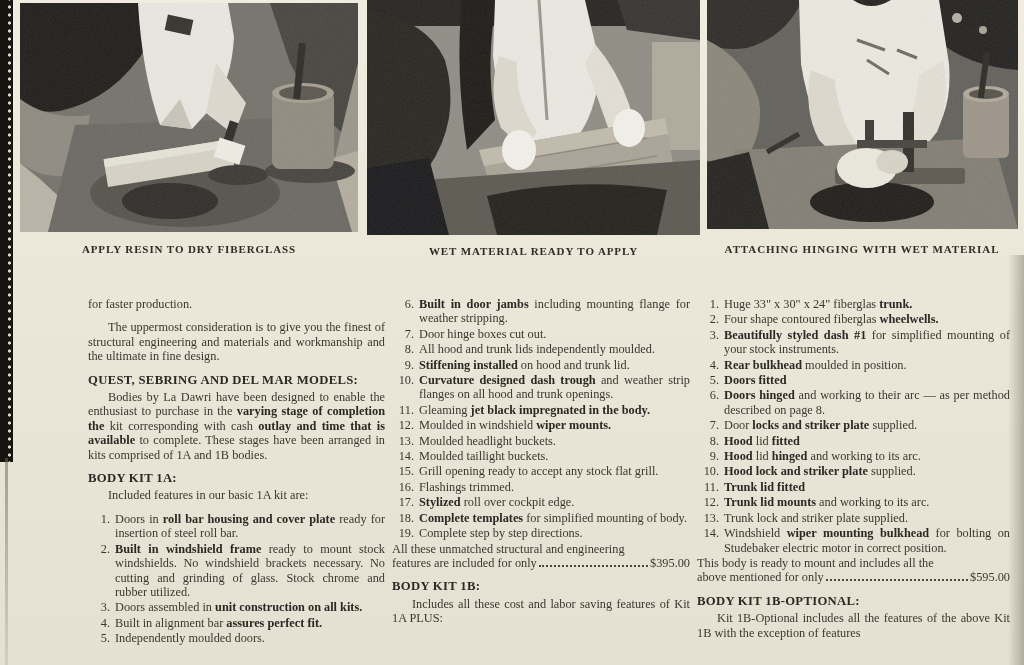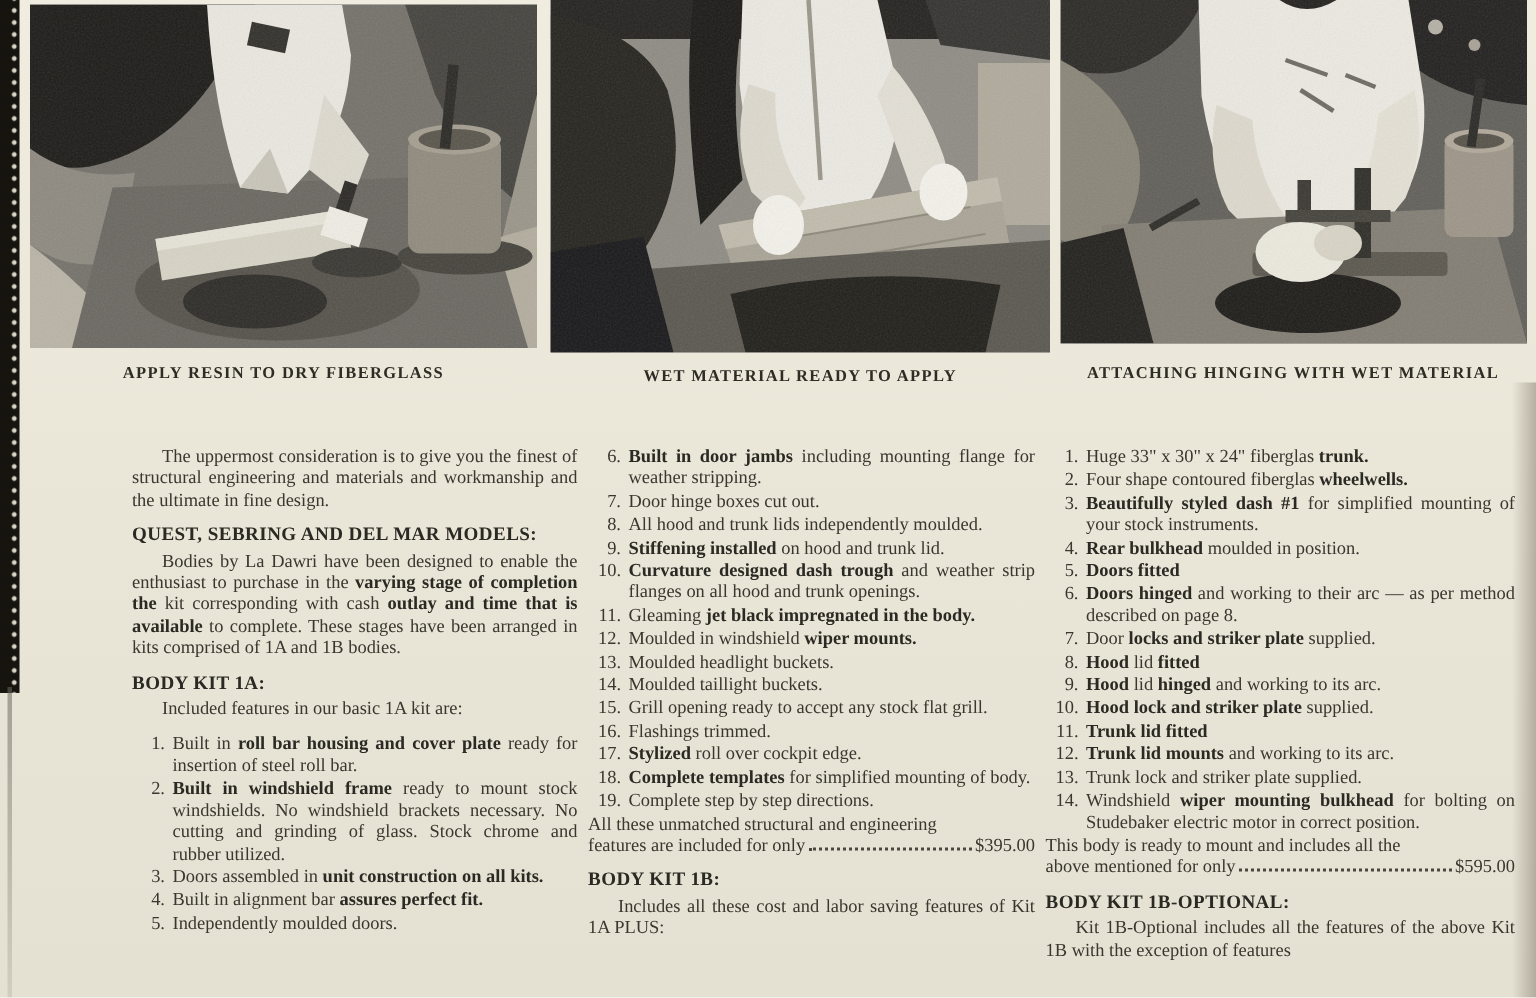--- a/index.html
+++ b/index.html
@@ -175,28 +175,29 @@
     <path d="M0 162 L42 152 L62 229 H0 Z" fill="#23221e"></path>
     <rect width="311" height="229" filter="url(#g3)" opacity="0.14"></rect>
   </svg>
 </div>
 
 <div class="caption" id="cap1">APPLY RESIN TO DRY FIBERGLASS</div>
 <div class="caption" id="cap2">WET MATERIAL READY TO APPLY</div>
 <div class="caption" id="cap3">ATTACHING HINGING WITH WET MATERIAL</div>
 
 <div class="col" id="col-left">
+    <div class="p"><span>for faster production.</span></div>
     <div class="p ind"><span>The uppermost consideration is to give you the finest of structural engineering and materials and workmanship and the ultimate in fine design.</span></div>
     <div class="hd"><span class="b">QUEST, SEBRING AND DEL MAR MODELS:</span></div>
     <div class="p ind"><span>Bodies by La Dawri have been designed to enable the enthusiast to purchase in the </span><span class="b">varying stage of completion the</span><span> kit corresponding with cash </span><span class="b">outlay and time that is available</span><span> to complete. These stages have been arranged in kits comprised of 1A and 1B bodies.</span></div>
     <div class="hd"><span class="b">BODY KIT 1A:</span></div>
     <div class="p ind"><span>Included features in our basic 1A kit are:</span></div>
     <div class="li">
       <span class="num">1.</span>
-      <span class="libody"><span>Built in </span><span class="b">roll bar housing and cover plate</span><span> ready for insertion of steel roll bar.</span></span>
+      <span class="libody"><span>Doors in </span><span class="b">roll bar housing and cover plate</span><span> ready for insertion of steel roll bar.</span></span>
     </div>
     <div class="li">
       <span class="num">2.</span>
       <span class="libody"><span class="b">Built in windshield frame</span><span> ready to mount stock windshields. No windshield brackets necessary. No cutting and grinding of glass. Stock chrome and rubber utilized.</span></span>
     </div>
     <div class="li">
       <span class="num">3.</span>
       <span class="libody"><span>Doors assembled in </span><span class="b">unit construction on all kits.</span></span>
     </div>
     <div class="li">

